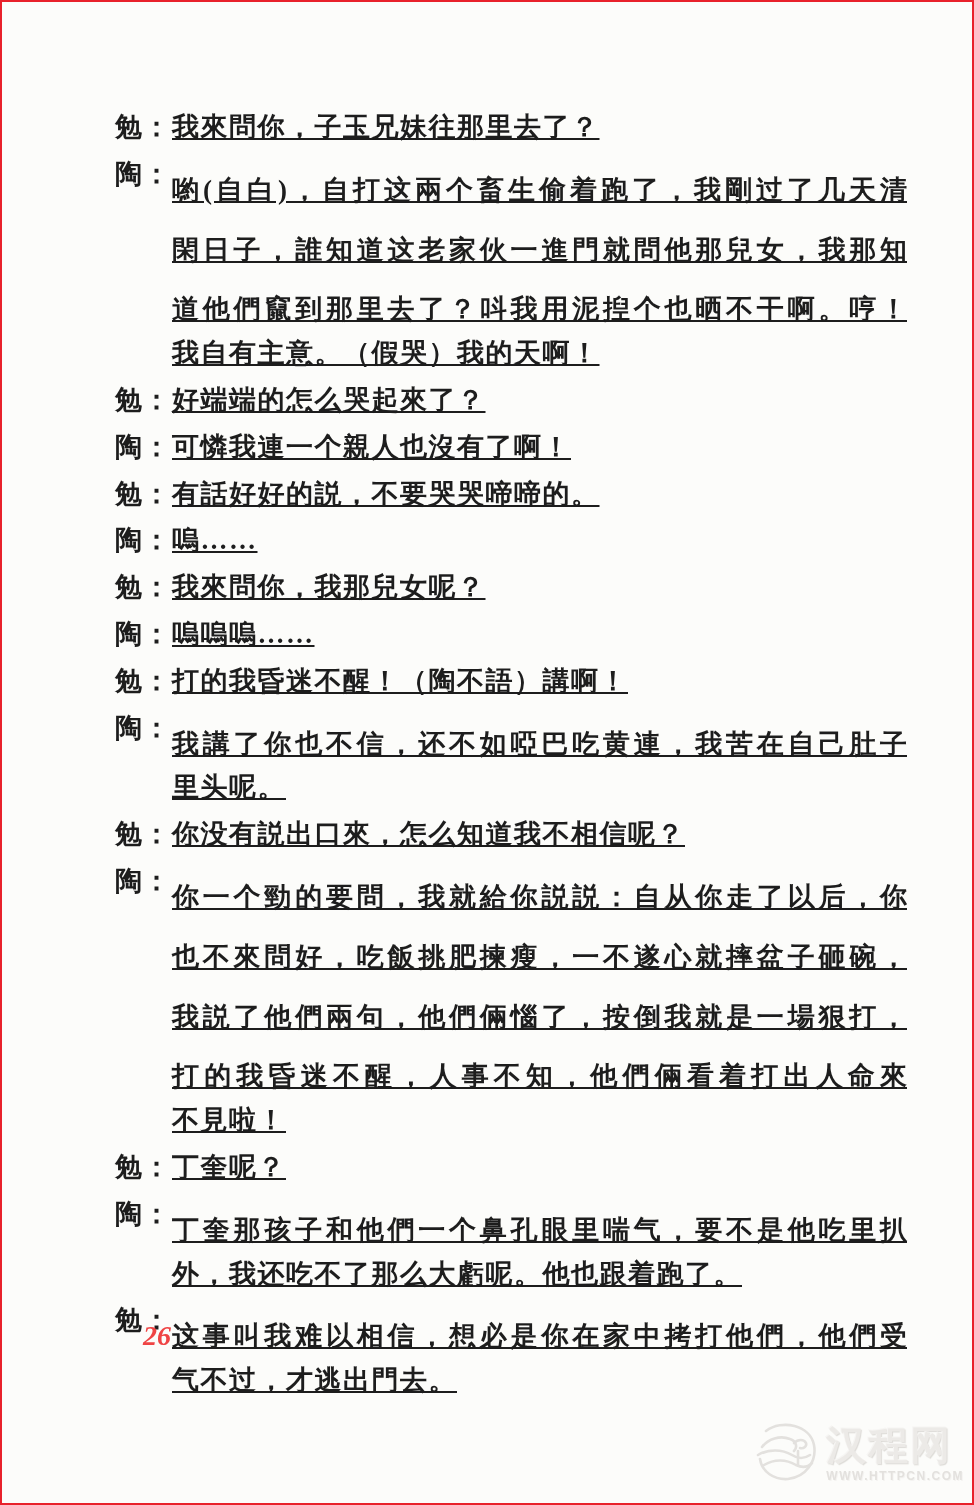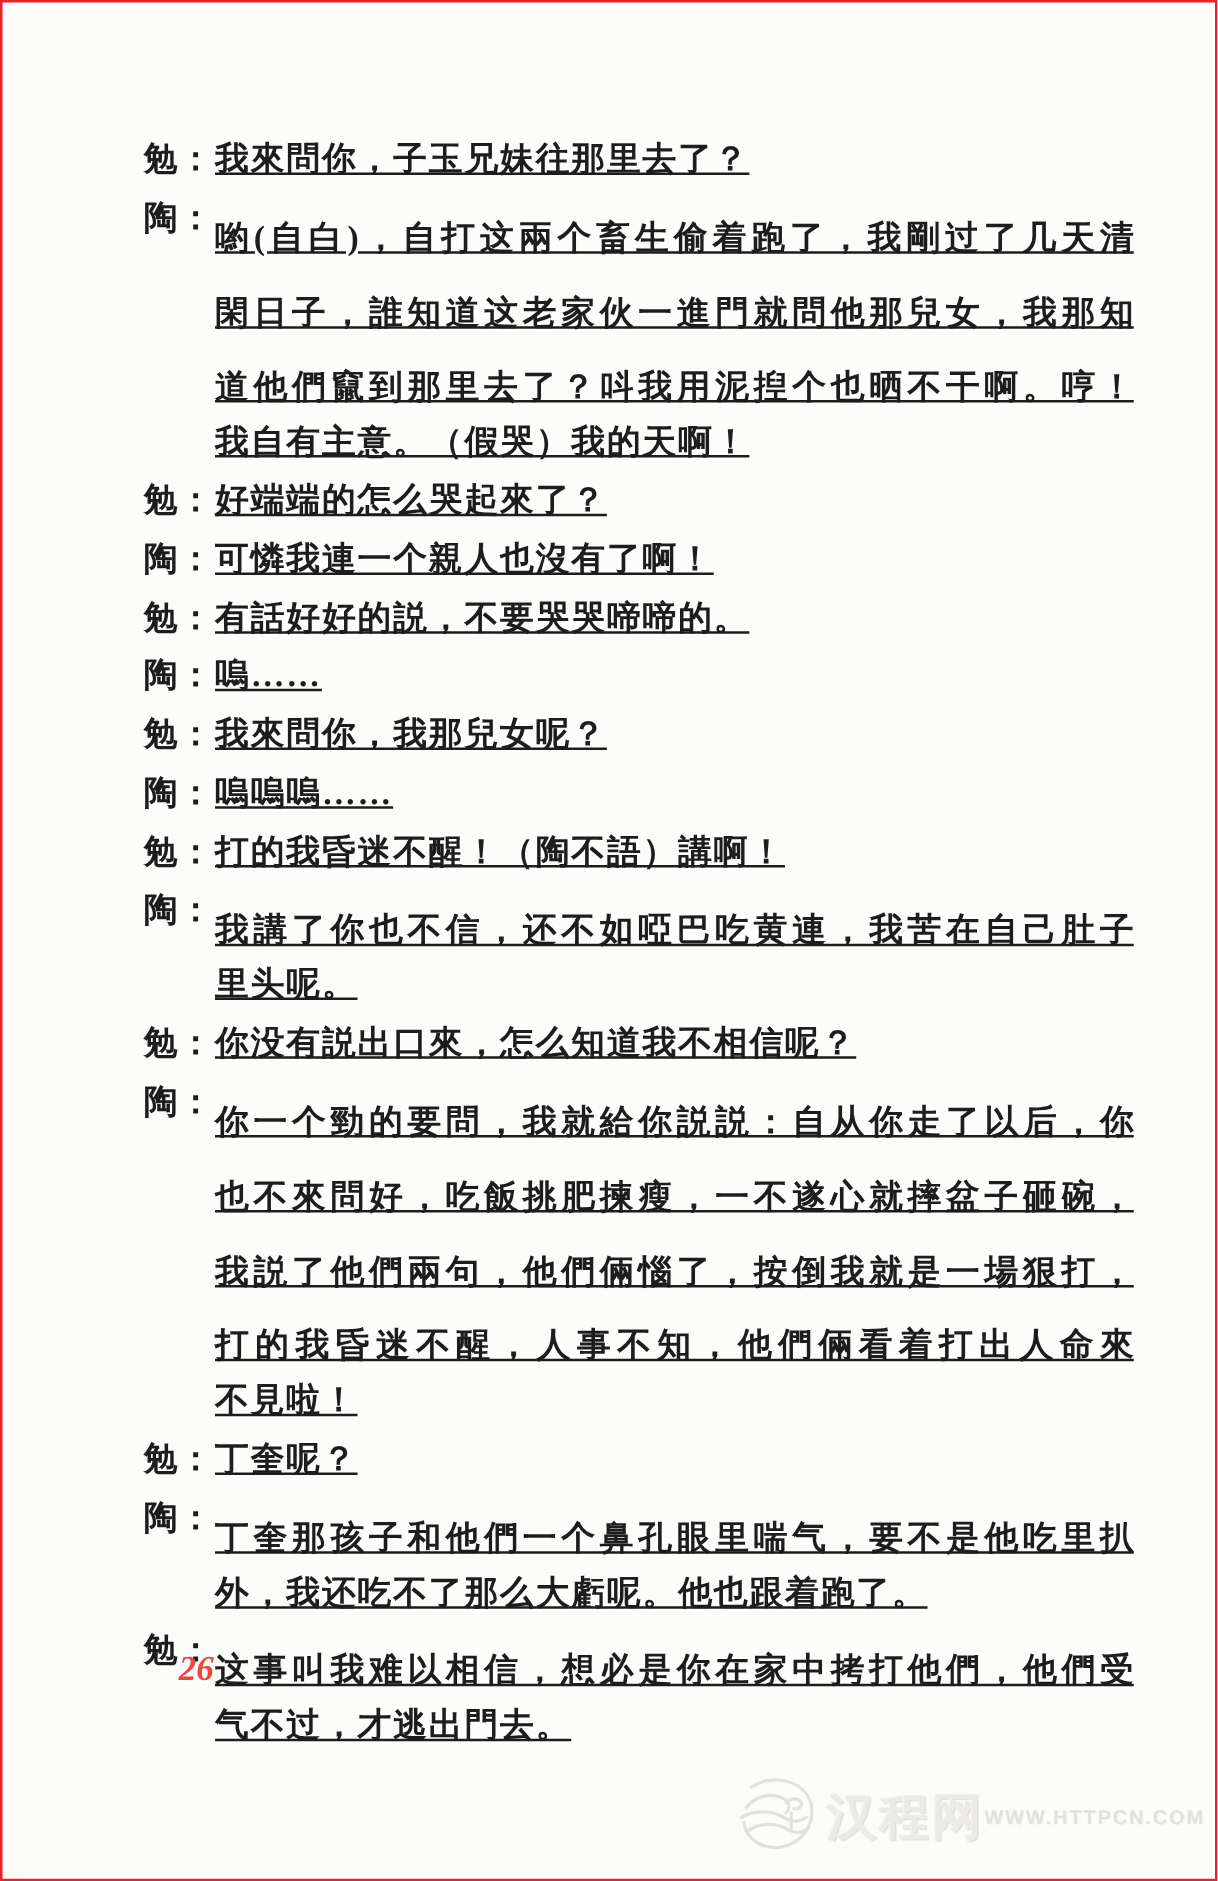--- a/index.html
+++ b/index.html
@@ -68,31 +68,31 @@
   .watermark{
     position:absolute;
     right:8px;bottom:16px;
     display:flex;
     align-items:center;
     gap:4px;
     color:var(--wm);
     user-select:none;
   }
   .wm-logo{flex:0 0 auto;}
-  .wm-text{display:flex;flex-direction:row;align-items:center;}
+  .wm-text{display:flex;flex-direction:column;align-items:flex-start;}
   .wm-name{
     font-size:40px;
     font-weight:bold;
     line-height:40px;
     letter-spacing:2px;
     color:#eceae7;
     text-shadow:-1px -1px 0 #f6f5f3, 1px 1px 1px #dddbd7;
   }
   .wm-url{
-    font-size:16px;
+    font-size:12px;
     font-weight:bold;
     letter-spacing:1.5px;
     margin-top:3px;
     color:#e3e1de;
     text-shadow:1px 1px 0 #f4f3f1;
     font-family:"Liberation Sans","DejaVu Sans",sans-serif;
   }
 </style>
 </head>
 <body>

